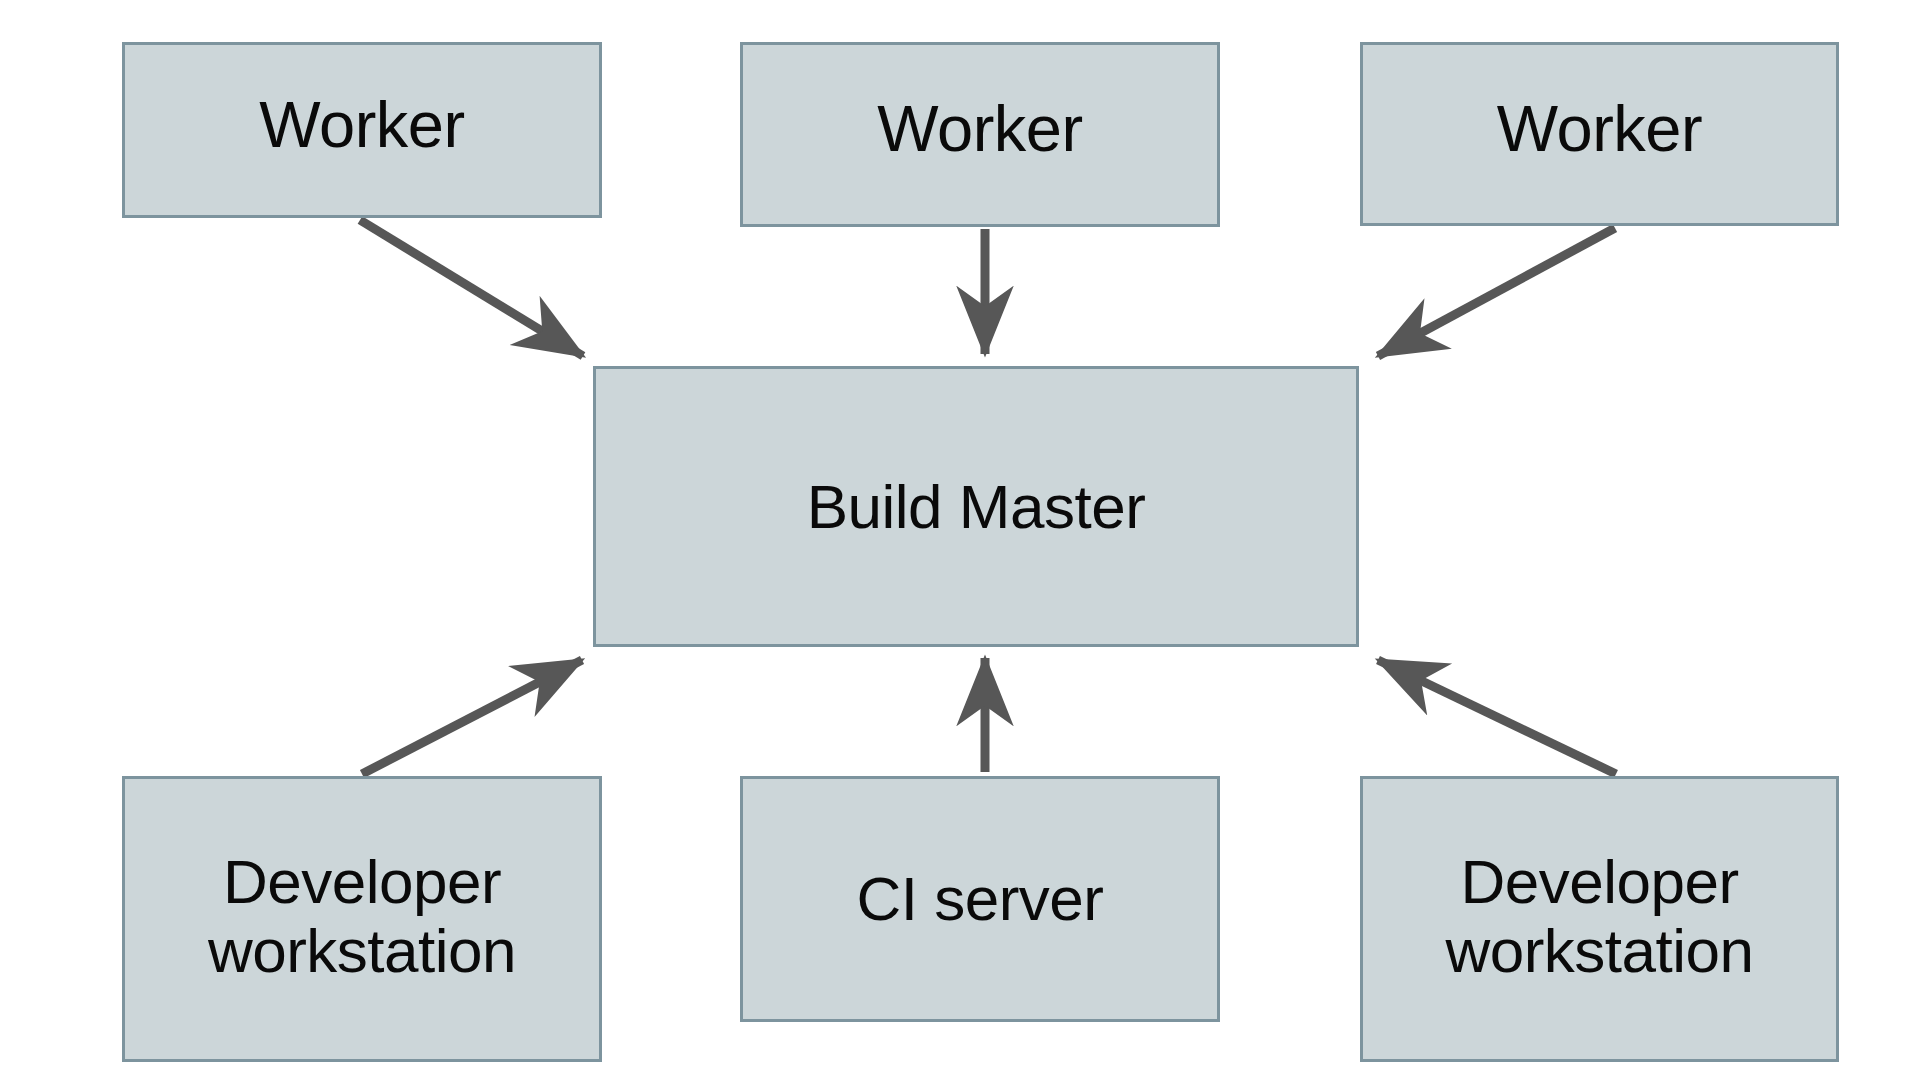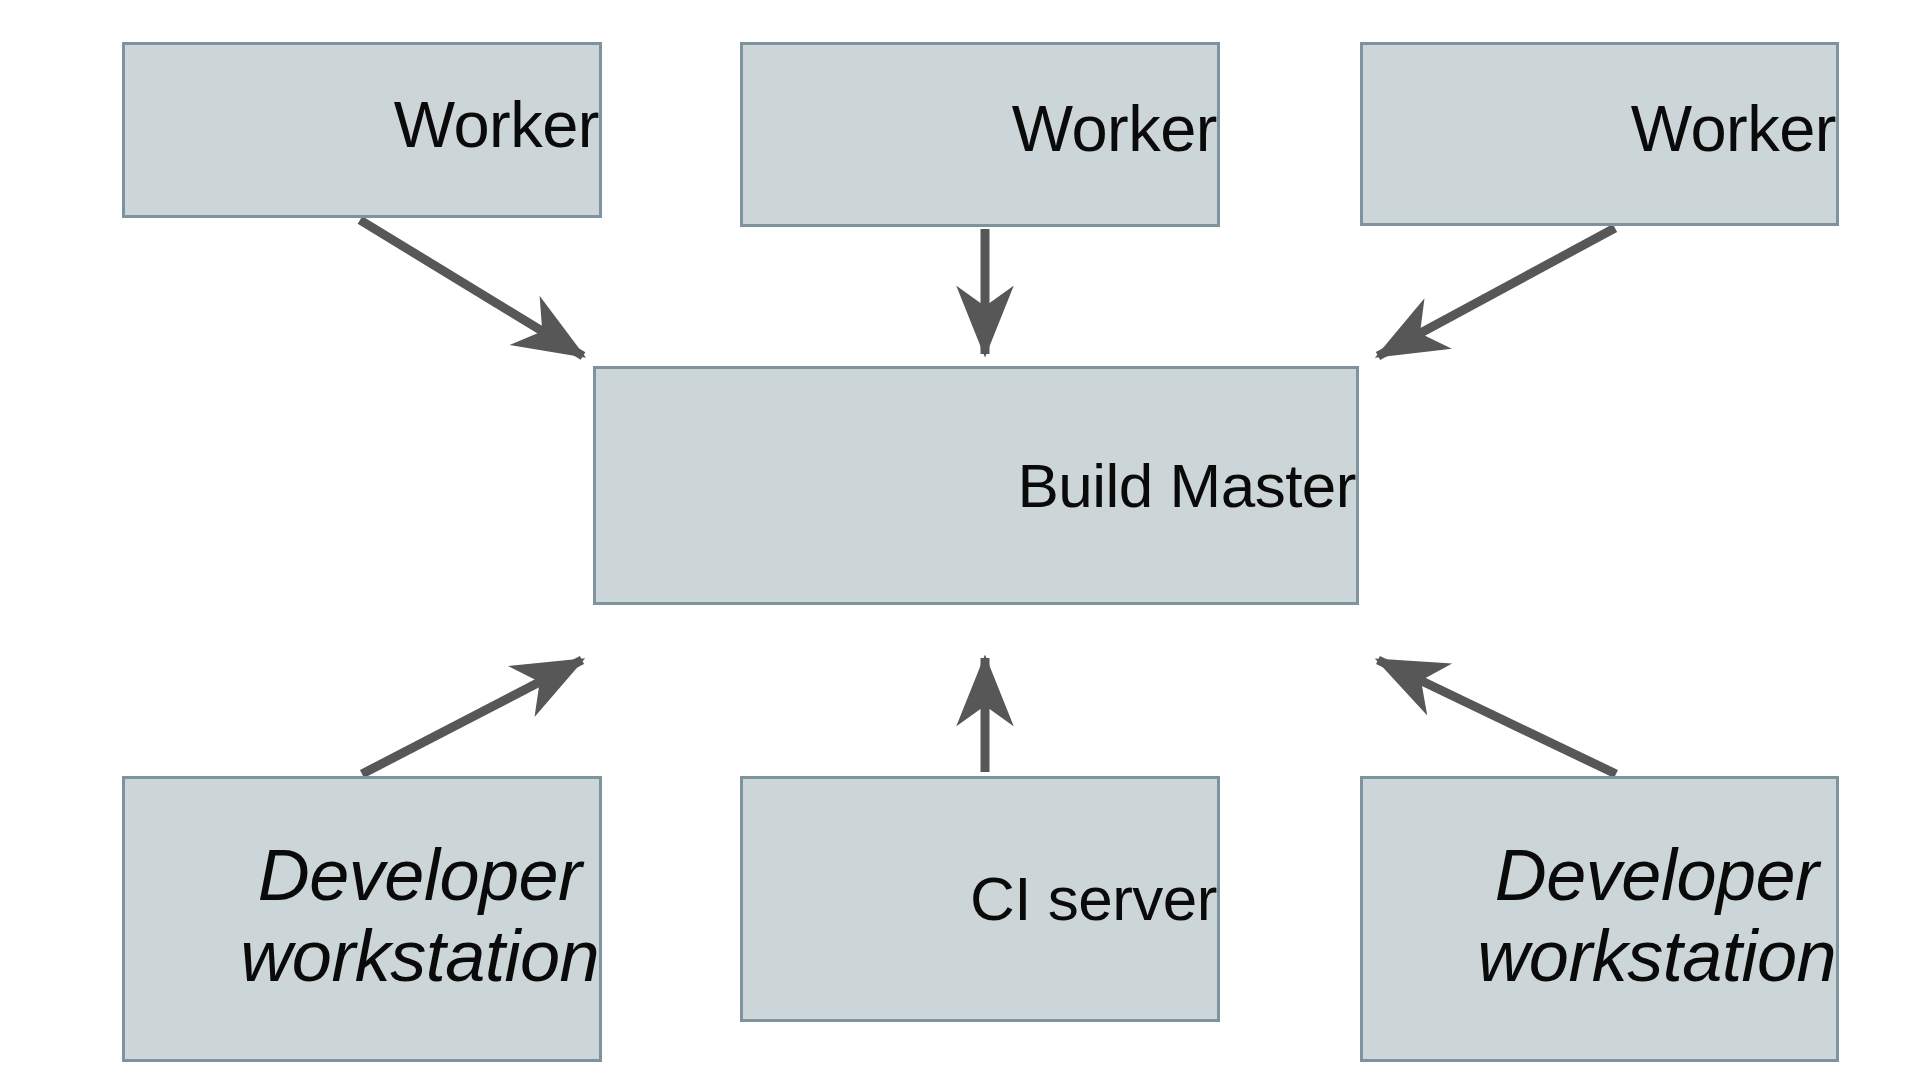--- a/index.html
+++ b/index.html
@@ -25,47 +25,47 @@
     width: 1910px;
     height: 1090px;
   }
   .node {
     position: absolute;
     box-sizing: border-box;
     background: #ccd6d9;
     border: 3px solid #7d949e;
     display: flex;
     align-items: center;
-    justify-content: flex-end;
+    justify-content: center;
     z-index: 2;
   }
   .node-label {
     color: #0a0a0a;
     font-family: "Liberation Sans", sans-serif;
     font-weight: 400;
     text-align: center;
     line-height: 1.12;
     letter-spacing: -0.5px;
     white-space: pre-line;
   }
   
   #node-worker-1 { left: 122px; top: 42px;  width: 480px; height: 176px; }
   #node-worker-2 { left: 740px; top: 42px;  width: 480px; height: 185px; }
   #node-worker-3 { left: 1360px; top: 42px; width: 479px; height: 184px; }
-  #node-build-master { left: 593px; top: 366px; width: 766px; height: 239px; }
+  #node-build-master { left: 593px; top: 366px; width: 766px; height: 281px; }
   #node-dev-ws-1 { left: 122px; top: 776px; width: 480px; height: 286px; }
   #node-ci-server { left: 740px; top: 776px; width: 480px; height: 246px; }
   #node-dev-ws-2 { left: 1360px; top: 776px; width: 479px; height: 286px; }
 
   #node-worker-1 .node-label,
   #node-worker-2 .node-label,
   #node-worker-3 .node-label { font-size: 65px; margin-bottom: 10px; }
   #node-build-master .node-label { font-size: 62px; }
   #node-dev-ws-1 .node-label,
-  #node-dev-ws-2 .node-label { font-size: 72px; margin-bottom: 6px; font-style: italic; }
+  #node-dev-ws-2 .node-label { font-size: 62px; margin-bottom: 6px; }
   #node-ci-server .node-label { font-size: 62px; }
 </style>
 </head>
 <body>
 
 <div id="diagram-canvas">
 
   <svg id="edge-layer" viewBox="0 0 1910 1090" width="1910" height="1090" xmlns="http://www.w3.org/2000/svg">
     <defs>
       <marker id="arrowhead" markerWidth="9" markerHeight="9" refX="7.6" refY="3.2" orient="auto" markerUnits="strokeWidth">

